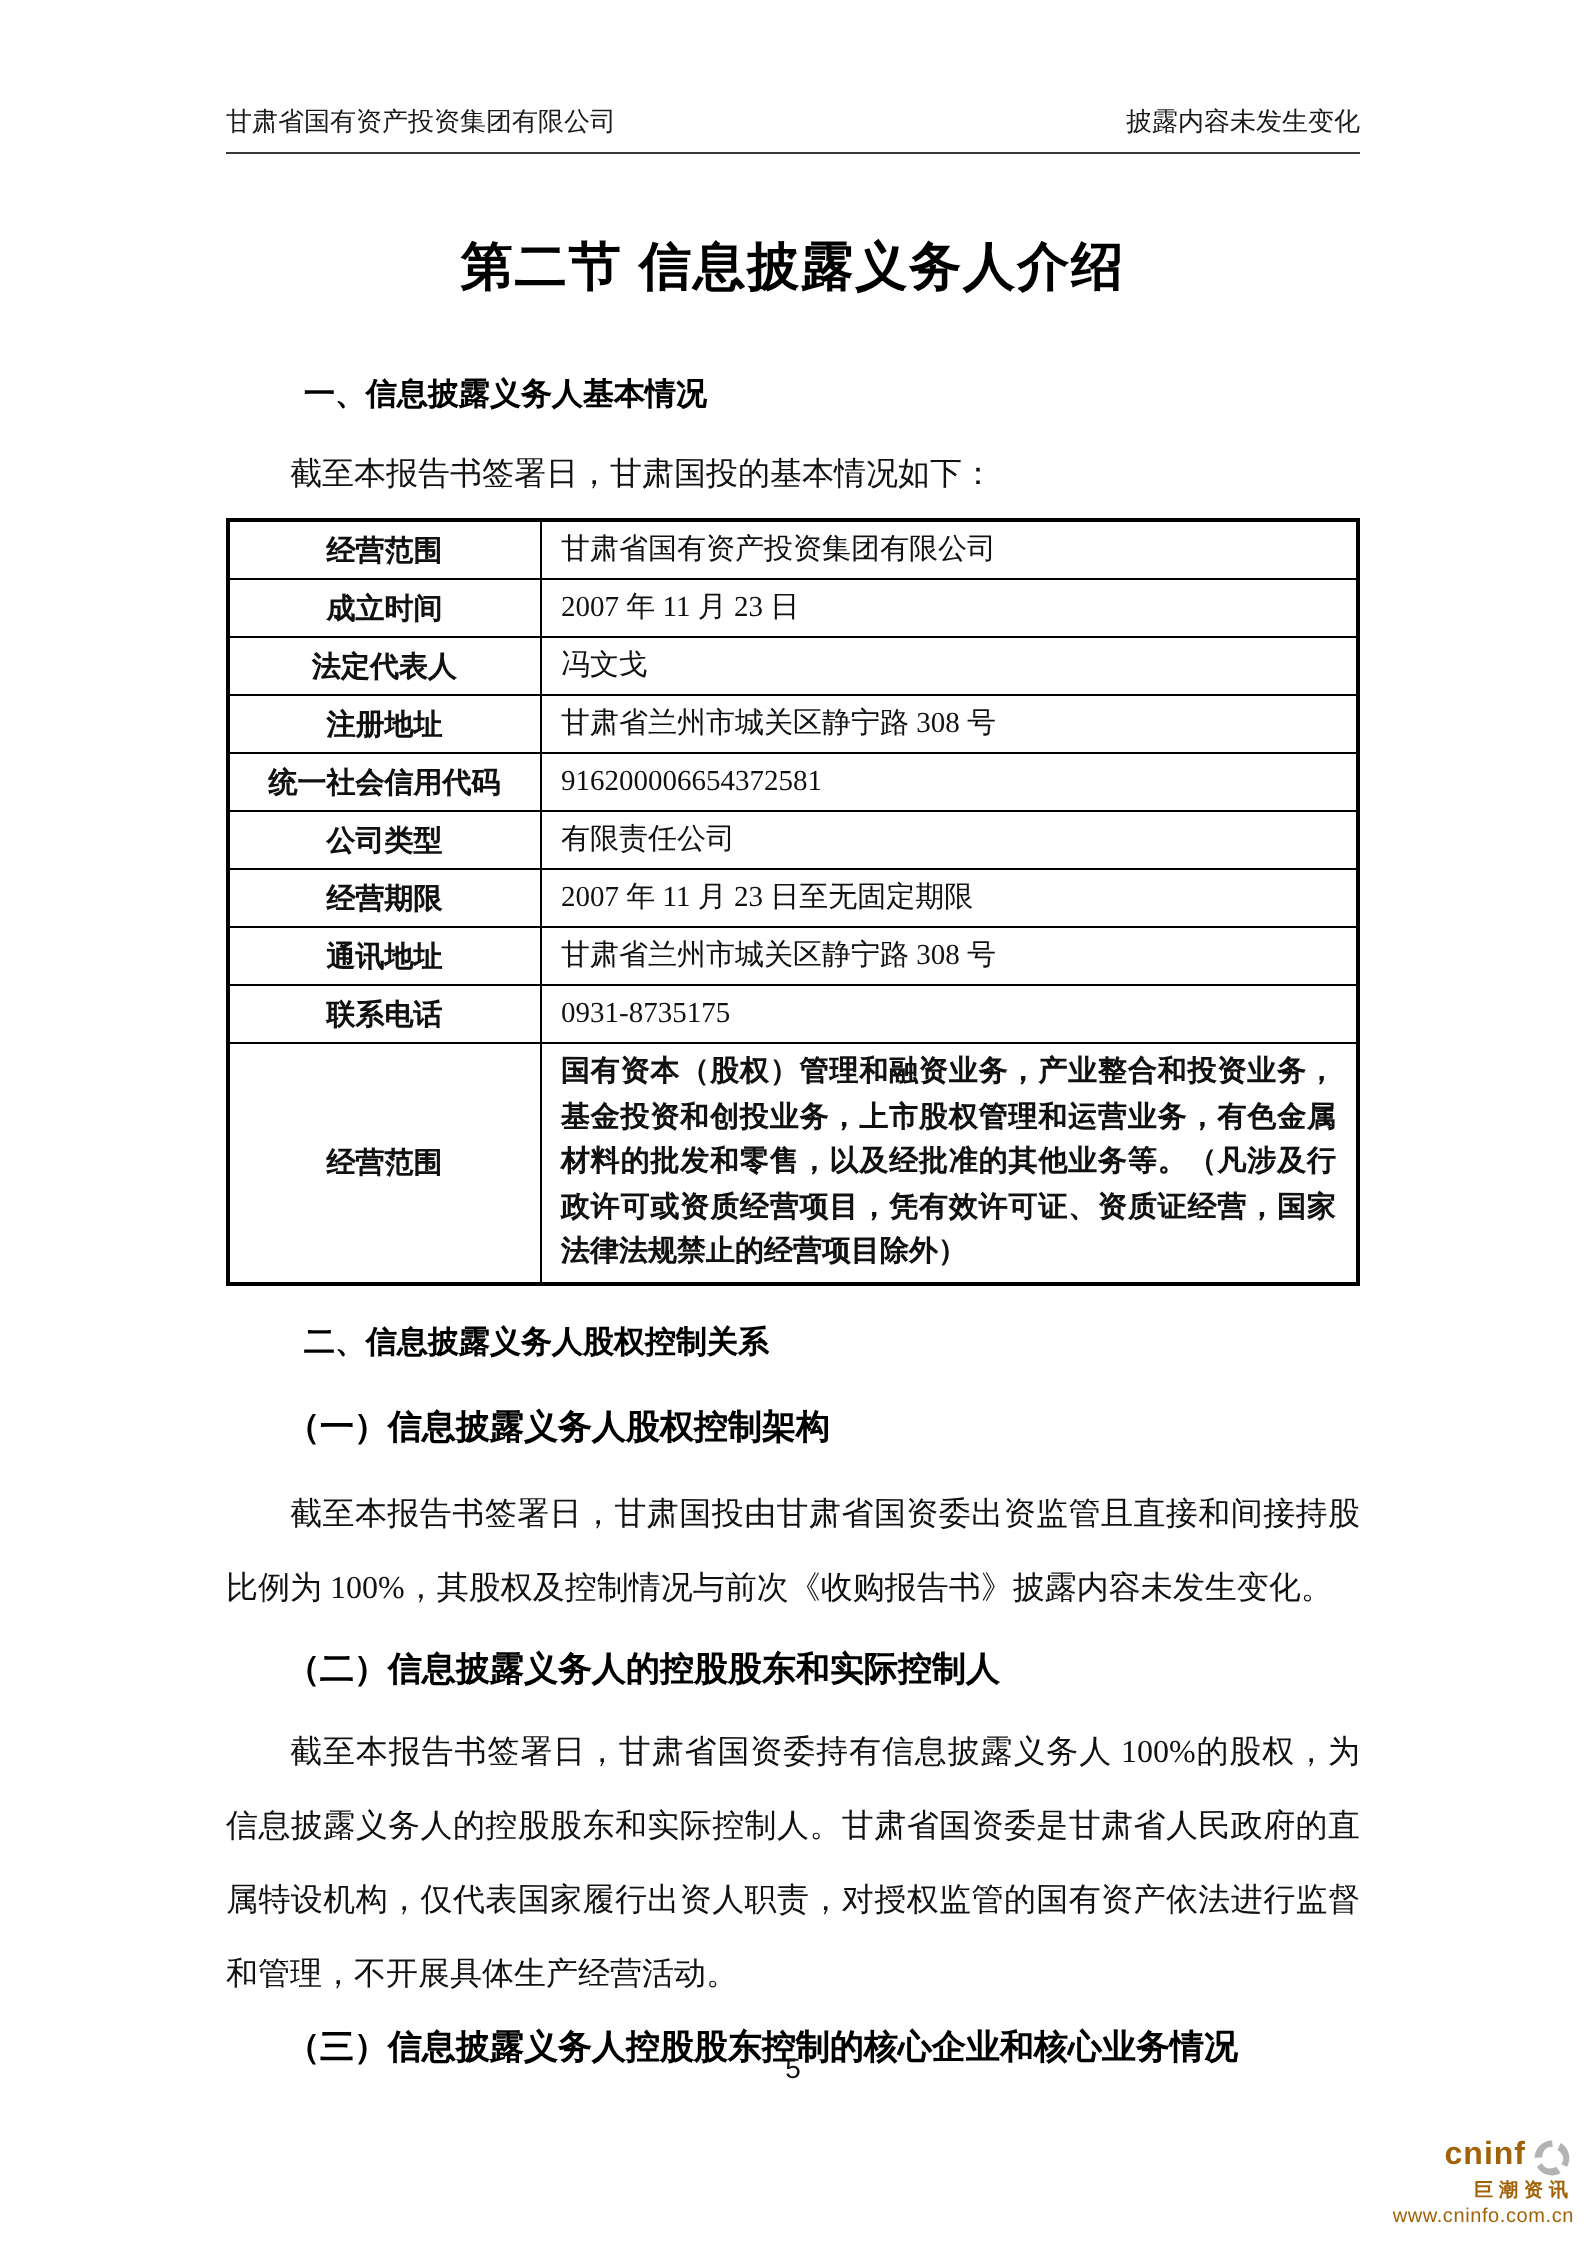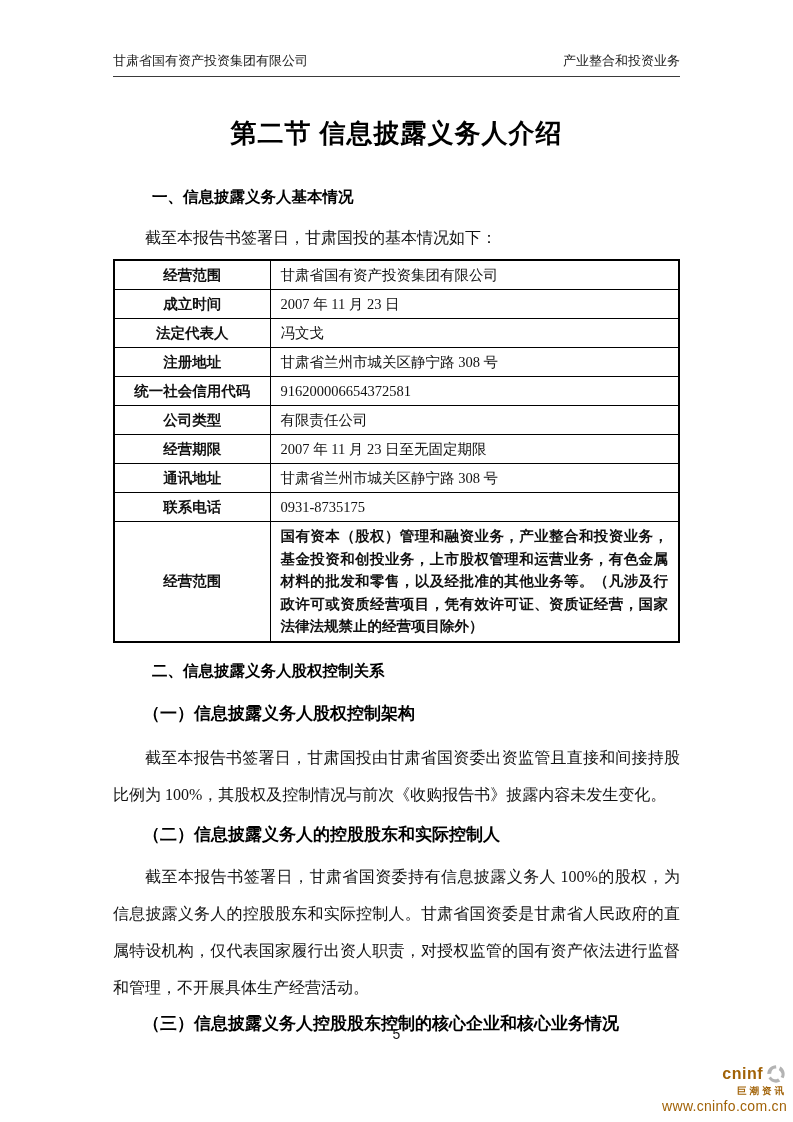--- a/index.html
+++ b/index.html
@@ -91,30 +91,30 @@
   .cninfo-mark {
     position:absolute; right:6px; bottom:8px;
     text-align:right;
     color:#a16207;
     font-family:"Liberation Sans", sans-serif;
     line-height:1.15;
   }
   .cninfo-top { display:flex; align-items:center; justify-content:flex-end; gap:2px; }
   .cninfo-word { font-size:16px; font-weight:bold; letter-spacing:0.5px; }
   .cninfo-sub { font-size:9.5px; letter-spacing:3px; margin-top:1px;font-weight:bold; }
-  .cninfo-url { font-size:14px; letter-spacing:0.3px; margin-top:1px; }
+  .cninfo-url { font-size:10px; letter-spacing:0.3px; margin-top:1px; }
 </style>
 </head>
 <body>
 
 <div class="page">
 
   <div class="running-header">
     <span>甘肃省国有资产投资集团有限公司</span>
-    <span>产业整合和投资业务</span>
+    <span>披露内容未发生变化</span>
   </div>
 
   <div class="content">
 
     <div class="doc-title">第二节 信息披露义务人介绍</div>
 
     <div class="h-num">一、信息披露义务人基本情况</div>
 
     <p class="para para-intro">截至本报告书签署日，甘肃国投的基本情况如下：</p>
 

